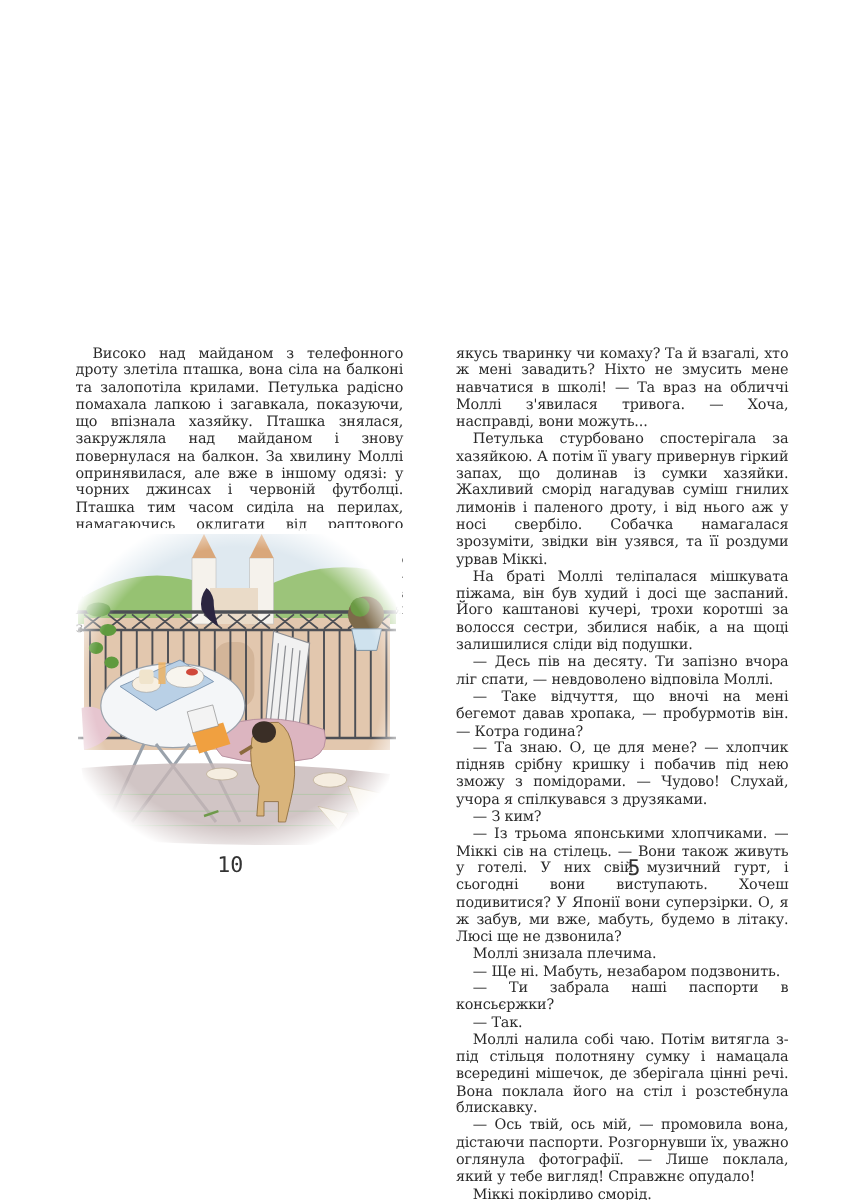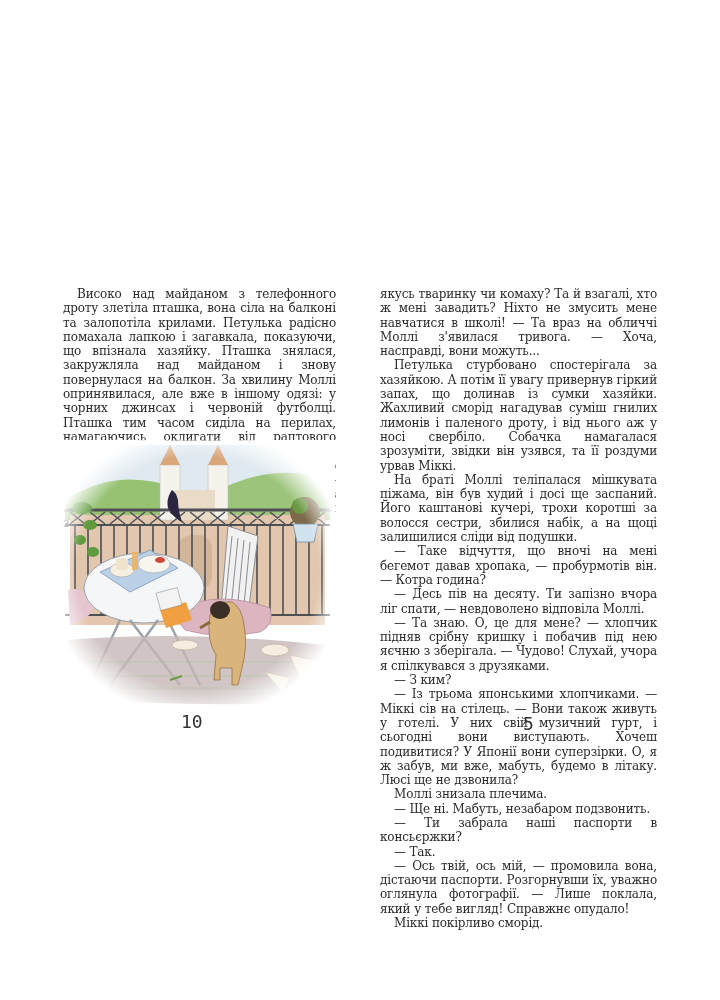--- a/index.html
+++ b/index.html
@@ -177,29 +177,30 @@
     </div>
 
     <div class="page-num">10</div>
   </div>
 
   <div class="page page-right">
     <div class="text-block">
       <p class="para noindent">якусь тваринку чи комаху? Та й взагалі, хто ж мені завадить? Ніхто не змусить мене навчатися в школі! — Та враз на обличчі Моллі з'явилася тривога. — Хоча, насправді, вони можуть...</p>
       <p class="para">Петулька стурбовано спостерігала за хазяйкою. А потім її увагу привернув гіркий запах, що долинав із сумки хазяйки. Жахливий сморід нагадував суміш гнилих лимонів і паленого дроту, і від нього аж у носі свербіло. Собачка намагалася зрозуміти, звідки він узявся, та її роздуми урвав Міккі.</p>
       <p class="para">На браті Моллі теліпалася мішкувата піжама, він був худий і досі ще заспаний. Його каштанові кучері, трохи коротші за волосся сестри, збилися набік, а на щоці залишилися сліди від подушки.</p>
+      <p class="para">— Десь пів на десяту. Ти запізно вчора ліг спати, — невдоволено відповіла Моллі.</p>
       <p class="para">— Таке відчуття, що вночі на мені бегемот давав хропака, — пробурмотів він. — Котра година?</p>
-      <p class="para">— Десь пів на десяту. Ти запізно вчора ліг спати, — невдоволено відповіла Моллі.</p>
-      <p class="para">— Та знаю. О, це для мене? — хлопчик підняв срібну кришку і побачив під нею яєчню з зберігала. — Чудово! Слухай, учора я спілкувався з друзяками.</p>
+      <p class="para">— Та знаю. О, це для мене? — хлопчик підняв срібну кришку і побачив під нею зможу з помідорами. — Чудово! Слухай, учора я спілкувався з друзяками.</p>
       <p class="para">— З ким?</p>
       <p class="para">— Із трьома японськими хлопчиками. — Міккі сів на стілець. — Вони також живуть у готелі. У них свій музичний гурт, і сьогодні вони виступають. Хочеш подивитися? У Японії вони суперзірки. О, я ж забув, ми вже, мабуть, будемо в літаку. Люсі ще не дзвонила?</p>
       <p class="para">Моллі знизала плечима.</p>
       <p class="para">— Ще ні. Мабуть, незабаром подзвонить.</p>
       <p class="para">— Ти забрала наші паспорти в консьєржки?</p>
       <p class="para">— Так.</p>
+      <p class="para">Моллі налила собі чаю. Потім витягла з-під стільця полотняну сумку і намацала всередині мішечок, де зберігала цінні речі. Вона поклала його на стіл і розстебнула блискавку.</p>
       <p class="para">— Ось твій, ось мій, — промовила вона, дістаючи паспорти. Розгорнувши їх, уважно оглянула фотографії. — Лише поклала, який у тебе вигляд! Справжнє опудало!</p>
       <p class="para">Міккі покірливо сморід.</p>
     </div>
 
     <div class="page-num">5</div>
   </div>
 
 </div>
 
 </body></html>

